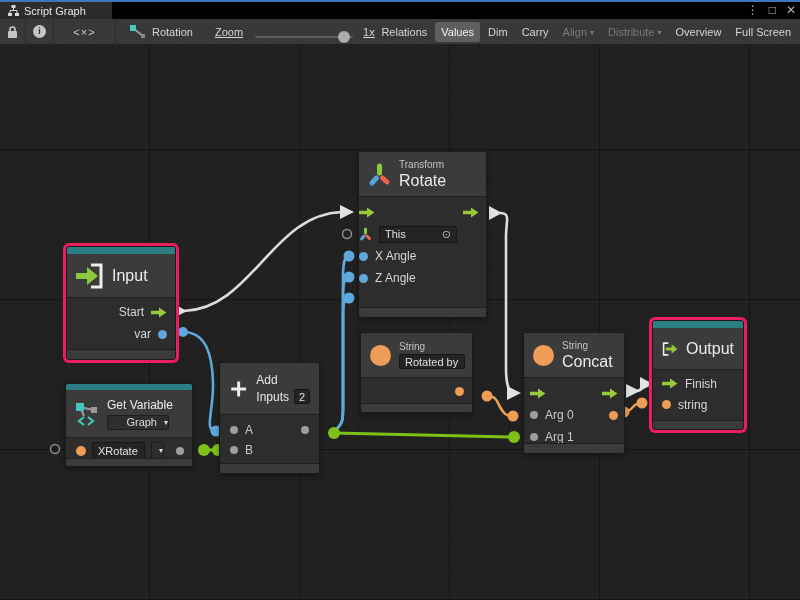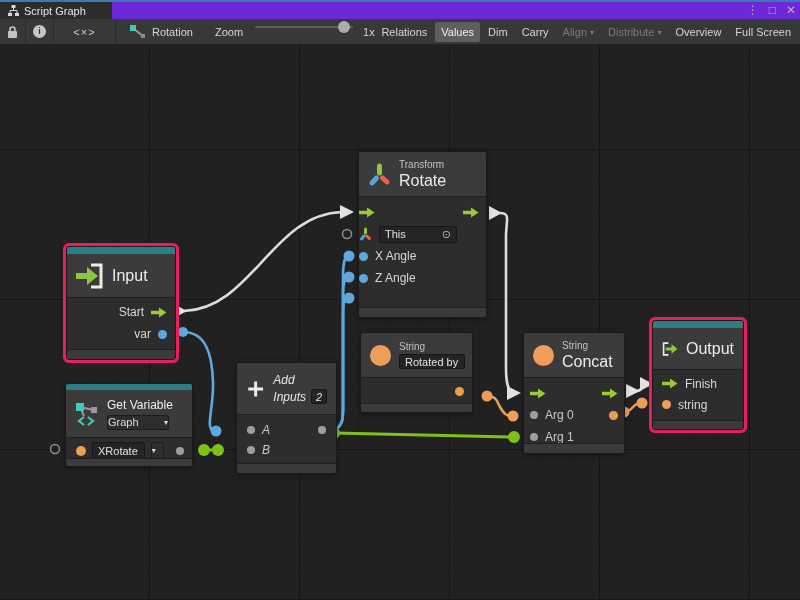--- a/index.html
+++ b/index.html
@@ -5,38 +5,38 @@
   * { margin:0; padding:0; box-sizing:border-box; }
   html,body { width:800px; height:600px; }
   body {
     font-family:"Liberation Sans","DejaVu Sans",sans-serif;
     background:#191919; color:#d8d8d8; overflow:hidden; position:relative;
     -webkit-font-smoothing:antialiased;
   }
   #app { position:absolute; inset:0; }
 
   
-  .tabbar { position:absolute; left:0; top:0; width:800px; height:19px; background:#6d28d9; }
+  .tabbar { position:absolute; left:0; top:0; width:800px; height:19px; background:#000000; }
   .tabbar .focusline { position:absolute; left:0; top:0; width:800px; height:2px; background:#3e76b8; }
   .tab { position:absolute; left:0; top:2px; width:112px; height:17px; background:#2c2c2c;
          display:flex; align-items:center; gap:5px; padding:0 8px; }
   .tab span { font-size:11px; color:#e6e6e6; white-space:nowrap; }
   .winctrl { position:absolute; right:4px; top:2px; height:17px; display:flex; align-items:center; gap:10px; }
   .winctrl span { color:#b5b5b5; font-size:12px; line-height:17px; cursor:default; }
 
   
   .toolbar { position:absolute; left:0; top:19px; width:800px; height:26px; background:#383838;
              border-bottom:1px solid #242424; display:flex; align-items:center; font-size:11px; }
   .tbtn { height:26px; display:flex; align-items:center; justify-content:center; color:#cfcfcf; }
   .cell { border-right:1px solid #2b2b2b; }
   .lock-cell { width:26px; } .info-cell { width:28px; } .code-cell { width:62px; font-size:11px; letter-spacing:1px; }
   .info-glyph { width:13px; height:13px; border-radius:50%; background:#c6c6c6; color:#333;
                 font-size:9px; font-weight:bold; text-align:center; line-height:13px; font-style:normal; }
   .rot-group { display:flex; align-items:center; gap:6px; margin-left:14px; color:#d6d6d6; }
-  .zoom-group { display:flex; align-items:flex-start; margin-left:22px; color:#d6d6d6; }
+  .zoom-group { display:flex; align-items:flex-end; margin-left:22px; color:#d6d6d6;text-decoration:underline; }
   .zoom-track { position:relative; width:98px; height:2px; background:#5d5d5d; margin-left:12px; border-radius:1px; }
   .zoom-handle { position:absolute; right:3px; top:-5px; width:12px; height:12px; border-radius:50%; background:#ababab; }
   .zoom-val { margin-left:10px; }
   .right-group { margin-left:auto; display:flex; align-items:center; gap:2px; padding-right:3px; }
   .flatbtn { padding:4px 6px; color:#d6d6d6; border-radius:2px; white-space:nowrap; }
   .flatbtn.active { background:#5f5f5f; color:#f0f0f0; }
   .flatbtn.disabled { color:#7a7a7a; }
   .caret { font-size:8px; margin-left:3px; vertical-align:1px; }
 
   
@@ -62,21 +62,21 @@
   .nfoot { background:#3b3b3b; border-top:1px solid #1f1f1f; }
   .prow { display:flex; align-items:center; gap:7px; font-size:12px; color:#d6d6d6; }
   .dot { border-radius:50%; flex:0 0 auto; }
   .dot.blue { width:9px; height:9px; background:#5fa8dc; }
   .dot.orange { width:9px; height:9px; background:#ee9d55; }
   .dot.gray { width:8px; height:8px; background:#9e9e9e; }
   .bigdot { width:21px; height:21px; border-radius:50%; background:#f09d59; flex:0 0 auto; }
   .field { background:#242424; border:1px solid #161616; border-radius:2px; color:#e2e2e2;
            font-size:11px; display:flex; align-items:center; padding:0 5px; }
   .ddbtn { background:#2e2e2e; border:1px solid #1c1c1c; border-radius:2px; color:#dcdcdc;
-           font-size:11px; display:flex; align-items:center; justify-content:space-between; gap:4px; }
+           font-size:11px; display:flex; align-items:center; justify-content:flex-end; gap:4px; }
   .spacer { flex:1; }
 </style>
 </head>
 <body>
 
 <div id="app">
 
   <div class="tabbar">
     <div class="focusline"></div>
     <div class="tab">
@@ -234,21 +234,21 @@
       </div>
       <div class="ddbtn" style="width:14px; height:17px;">
         <span class="caret" style="margin:0;">▾</span>
       </div>
       <span class="spacer"></span>
       <span class="dot gray"></span>
     </div>
     <div class="nfoot" style="position:absolute; left:0; right:0; bottom:0; height:8px;"></div>
   </div>
 
-  <div class="node" style="left:236px; top:362px; width:101px; height:112px;font-style:italic;">
+  <div class="node" style="left:219px; top:362px; width:101px; height:112px;">
     <div class="nhead" style="height:52px;">
       <svg width="26" height="26" viewBox="0 0 26 26">
         <path d="M11 3 h4 v8 h8 v4 h-8 v8 h-4 v-8 H3 v-4 h8 Z" fill="#ececec"></path>
       </svg>
       <div style="font-size:12px; color:#e6e6e6;">
         <div>Add</div>
         <div style="display:flex; align-items:center; gap:5px; margin-top:2px;">
           <span>Inputs</span>
           <span class="field" style="width:16px; height:15px; justify-content:center; padding:0;">2</span>
         </div>

